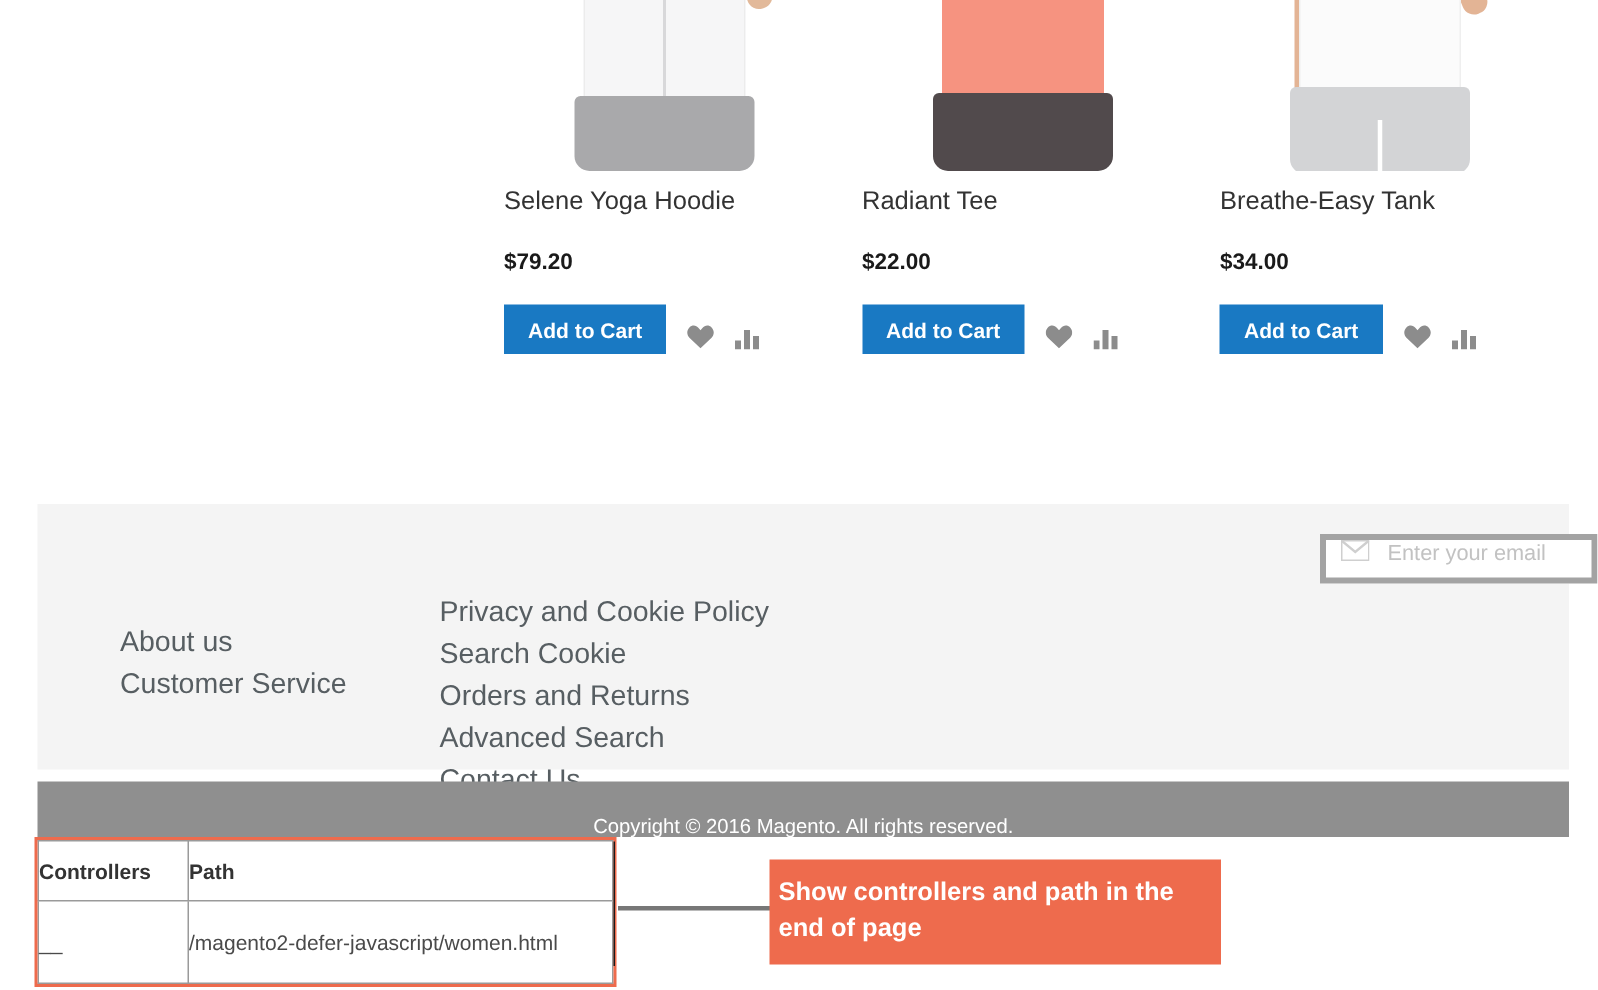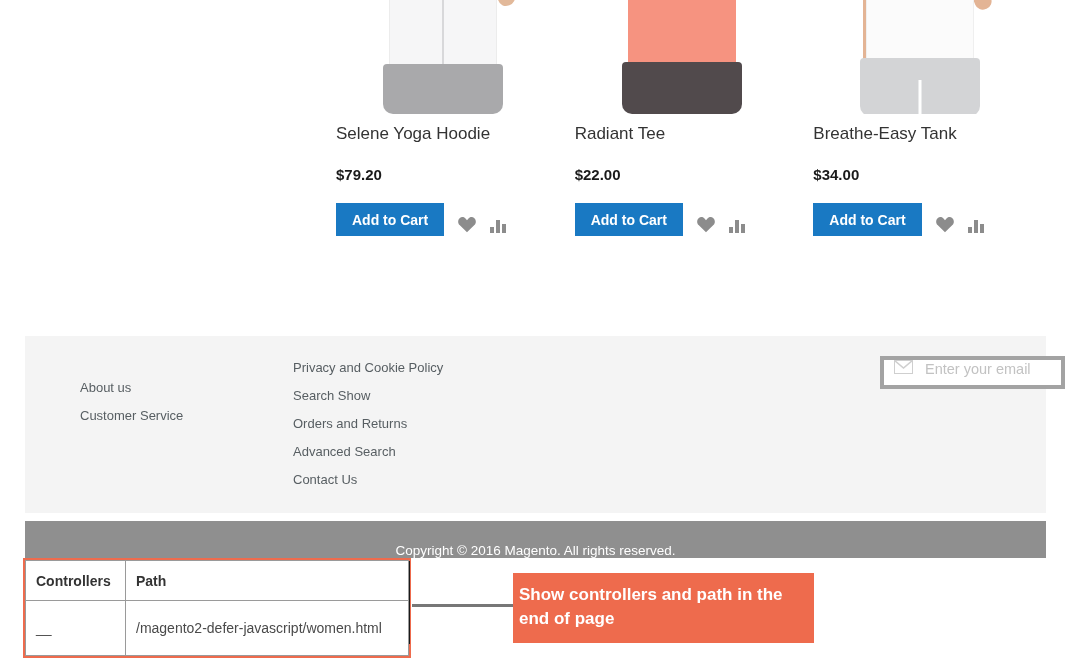--- a/index.html
+++ b/index.html
@@ -108,22 +108,23 @@
 
   
   .footer {
     position: absolute;
     left: 25px; top: 336px;
     width: 1021px; height: 177px;
     background: #f4f4f4;
   }
   .footer-links {
     position: absolute;
-    font-size: 13px;
+    font-size: 19px;
     line-height: 28px;
+    margin-top: 41px;
   }
   .footer-links a {
     color: #575e62;
     text-decoration: none;
     display: block;
   }
   .col-a { left: 55px; top: 38px; }
   .col-b { left: 268px; top: 18px; }
 
   .newsletter {
@@ -162,21 +163,21 @@
     left: 25px; top: 560px;
     width: 384px;
     border-collapse: collapse;
     font-size: 14px;
     background: #ffffff;
     outline: 2px solid #ee6b4d;
     outline-offset: 0;
   }
   .debug-table th, .debug-table td {
     border: 1px solid #9a9a9a;
-    padding: 9px 10px;
+    padding: 9px 0;
     text-align: left;
     color: #333333;
     background: #ffffff;
   }
   .debug-table th { font-weight: bold; height: 40px; }
   .debug-table td { height: 55px; color: #4a4a4a; }
   .debug-table th:first-child, .debug-table td:first-child { width: 100px; }
 
   .table-tail {
     position: absolute;
@@ -305,21 +306,21 @@
 
 </div>
 
 <div class="footer">
   <nav class="footer-links col-a">
     <a href="#">About us</a>
     <a href="#">Customer Service</a>
   </nav>
   <nav class="footer-links col-b">
     <a href="#">Privacy and Cookie Policy</a>
-    <a href="#">Search Show</a>
+    <a href="#">Search Cookie</a>
     <a href="#">Orders and Returns</a>
     <a href="#">Advanced Search</a>
     <a href="#">Contact Us</a>
   </nav>
 </div>
 
 <div class="newsletter">
   <span class="env">
     <svg width="19" height="14" viewBox="0 0 19 14" aria-hidden="true">
       <rect x="0.5" y="0.5" width="18" height="13" fill="#ffffff" stroke="#cfcfcf"></rect>

